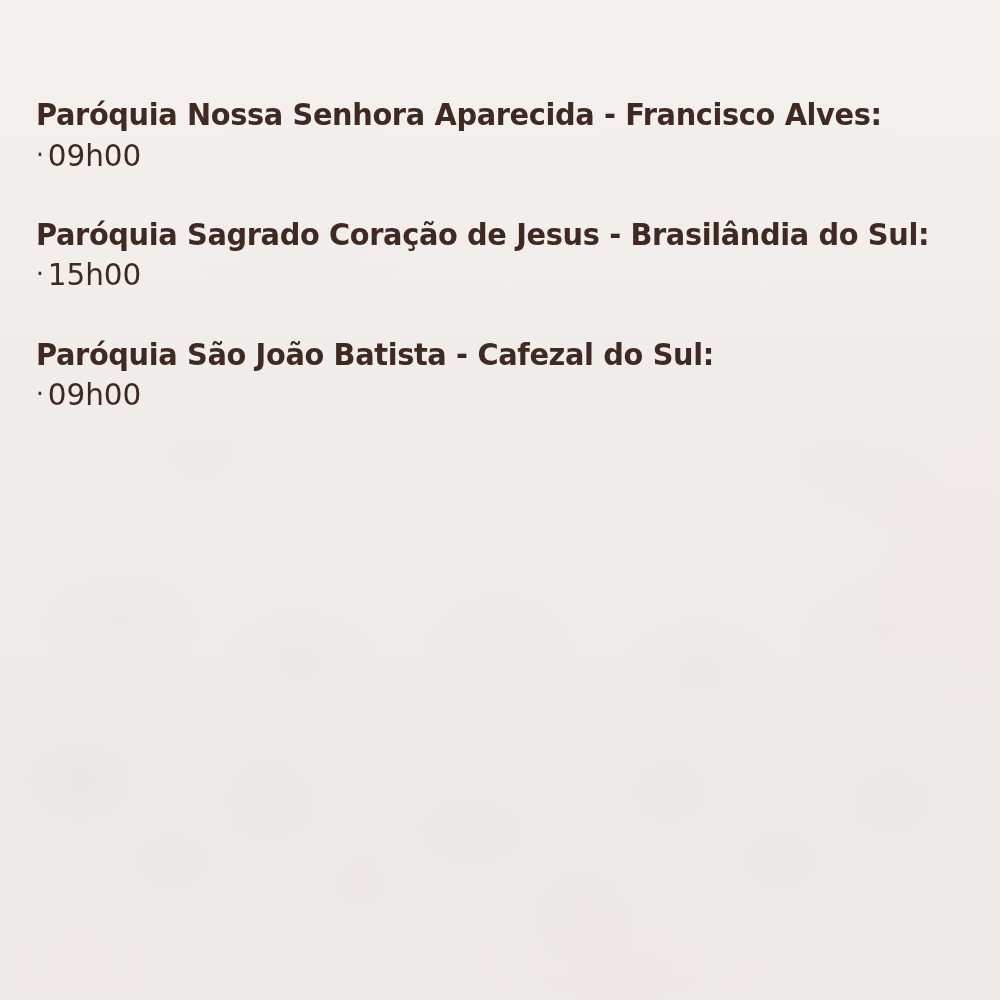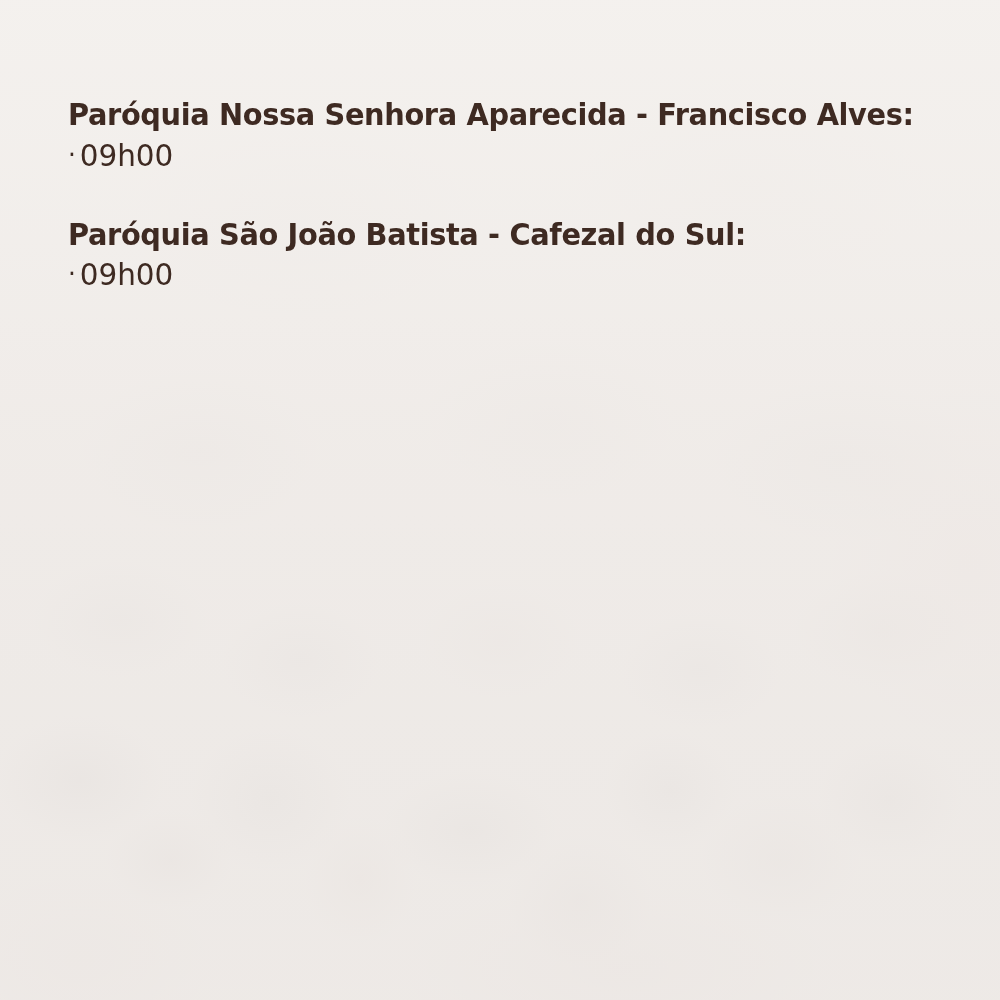--- a/index.html
+++ b/index.html
@@ -74,21 +74,20 @@
 
   .content {
     position: absolute;
     inset: 0;
     padding: 96px 40px 0 36px;
     box-sizing: border-box;
   }
 
   .block {
     margin-bottom: 42px;
-    margin-left: 32px;
   }
 
   .parish-title {
     font-family: "DejaVu Sans", sans-serif;
     font-weight: bold;
     font-size: 31px;
     line-height: 1.18;
     letter-spacing: -0.4px;
     color: #3e2a22;
     white-space: nowrap;
@@ -124,20 +123,24 @@
   <div class="bg-wash"></div>
   <div class="bg-wash-2"></div>
 
   <div class="content">
 
     <div class="block">
       <p class="parish-title">Paróquia Nossa Senhora Aparecida - Francisco Alves:</p>
       <p class="time-line"><span class="bullet">·</span><span>09h00</span></p>
     </div>
 
+    <div class="block">
+      <p class="parish-title">Paróquia Sagrado Coração de Jesus - Brasilândia do Sul:</p>
+      <p class="time-line"><span class="bullet">·</span><span>15h00</span></p>
+    </div>
 
     <div class="block">
       <p class="parish-title">Paróquia São João Batista - Cafezal do Sul:</p>
       <p class="time-line"><span class="bullet">·</span><span>09h00</span></p>
     </div>
 
   </div>
 </div>
 
 </body></html>

